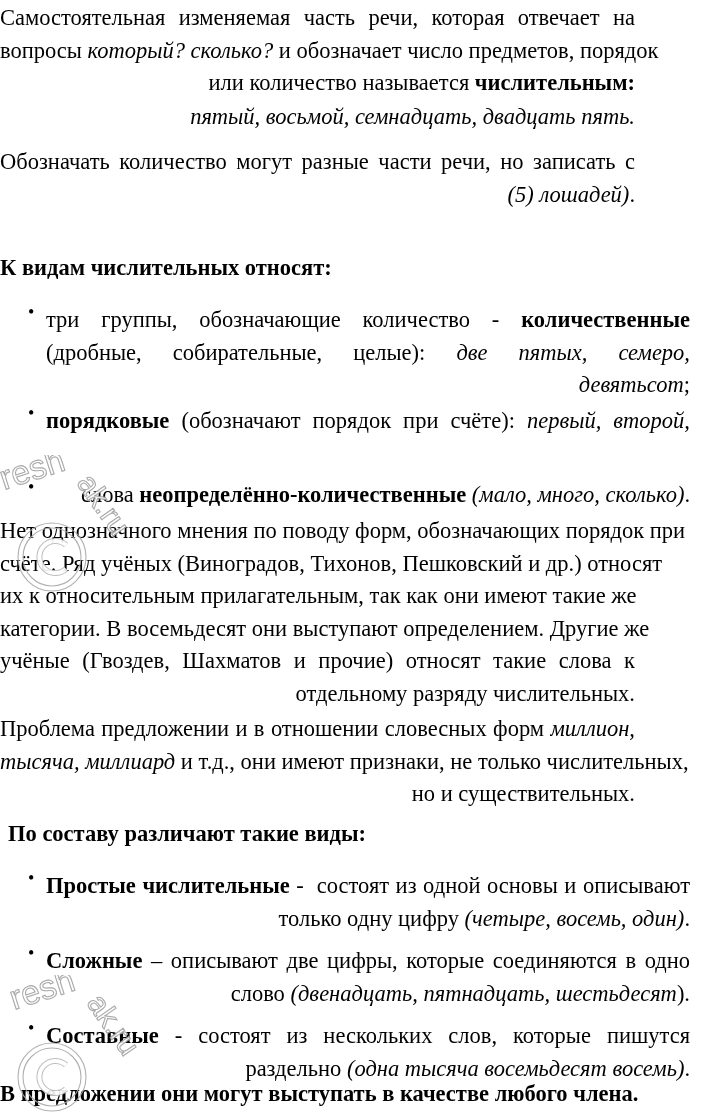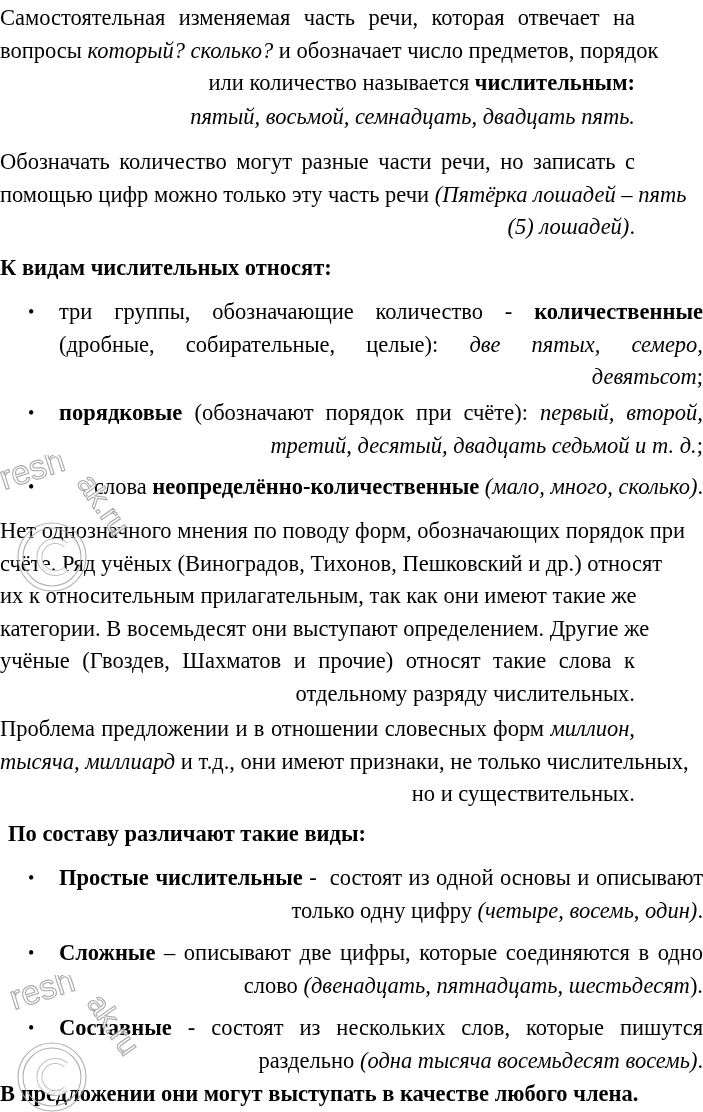--- a/index.html
+++ b/index.html
@@ -43,23 +43,24 @@
     .bullet {
       position: absolute;
       left: 28px;
       top: 0;
       width: 10px;
       font-size: 18px;
       line-height: 32.5px;
     }
     .item-text {
       position: absolute;
-      left: 59px;
+      left: 46px;
       width: 644px;
       text-align: justify;
+      margin-top: 8px;
     }
     .heading {
       position: absolute;
       left: 0;
       font-size: 22.5px;
       line-height: 32.5px;
       font-weight: bold;
       margin: 0;
     }
     .justify-line {
@@ -88,40 +89,38 @@
     <span class="justify-line"><span>вопросы </span><i>который? сколько?</i><span> и обозначает число предметов, порядок</span></span>
     <span class="plain-line"><span>или количество называется </span><b>числительным:</b></span>
   </div>
 
   <div class="para" style="top:101px;">
     <i class="plain-line">пятый, восьмой, семнадцать, двадцать пять.</i>
   </div>
 
   <div class="para" style="top:146px;">
     <span class="justify-line">Обозначать количество могут разные части речи, но записать с</span>
-    <span class="justify-line"><span>помощью цифр можно только эту часть речи </span><i>(Пятёрка лошадей – пять</i></span>
     <span class="plain-line"><i>(5) лошадей)</i><span>.</span></span>
   </div>
 
   <div class="heading" style="top:252px;">К видам числительных относят:</div>
 
   <div class="list-item" style="top:296px; height:98px;">
     <span class="bullet">•</span>
     <div class="item-text">
       <span class="justify-line"><span>три группы, обозначающие количество - </span><b>количественные</b></span>
       <span class="justify-line"><span>(дробные, собирательные, целые): </span><i>две пятых, семеро,</i></span>
       <span class="plain-line"><i>девятьсот</i><span>;</span></span>
     </div>
   </div>
 
   <div class="list-item" style="top:397px; height:66px;">
     <span class="bullet">•</span>
     <div class="item-text">
       <span class="justify-line"><b>порядковые</b><span> (обозначают порядок при счёте): </span><i>первый, второй,</i></span>
-      <span class="plain-line"><i>третий, десятый, двадцать седьмой и т. д.</i><span>;</span></span>
     </div>
   </div>
 
   <div class="list-item" style="top:471px; height:33px;">
     <span class="bullet">•</span>
     <div class="item-text">
       <span class="plain-line"><span>слова </span><b>неопределённо-количественные</b><i> (мало, много, сколько)</i><span>.</span></span>
     </div>
   </div>
 

